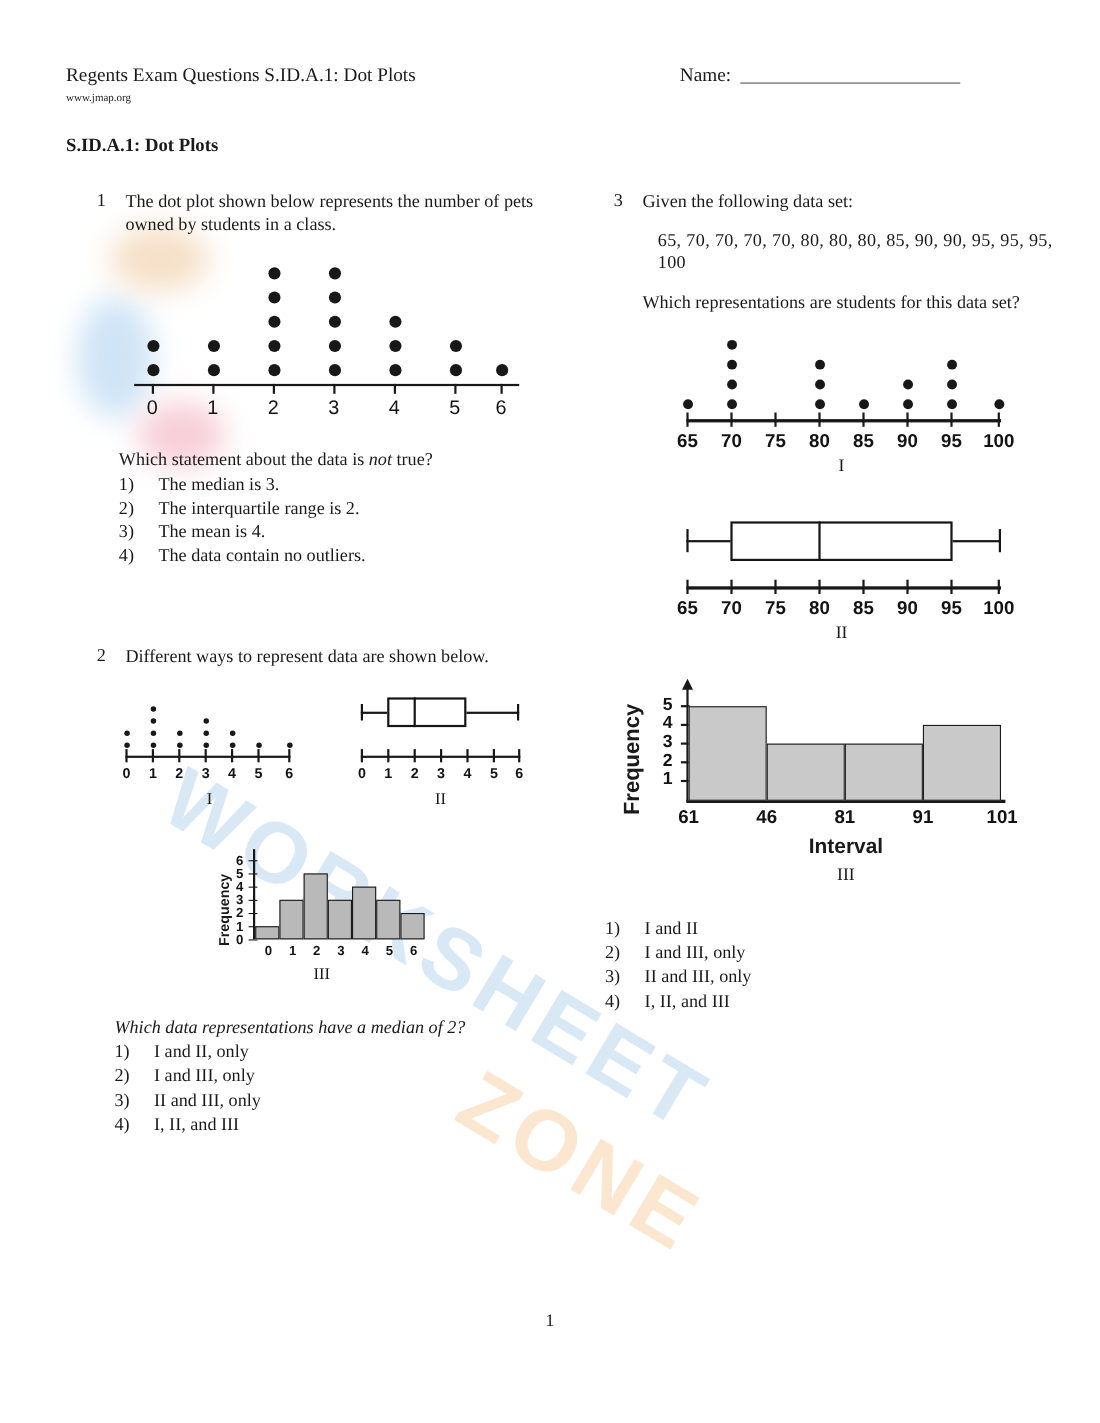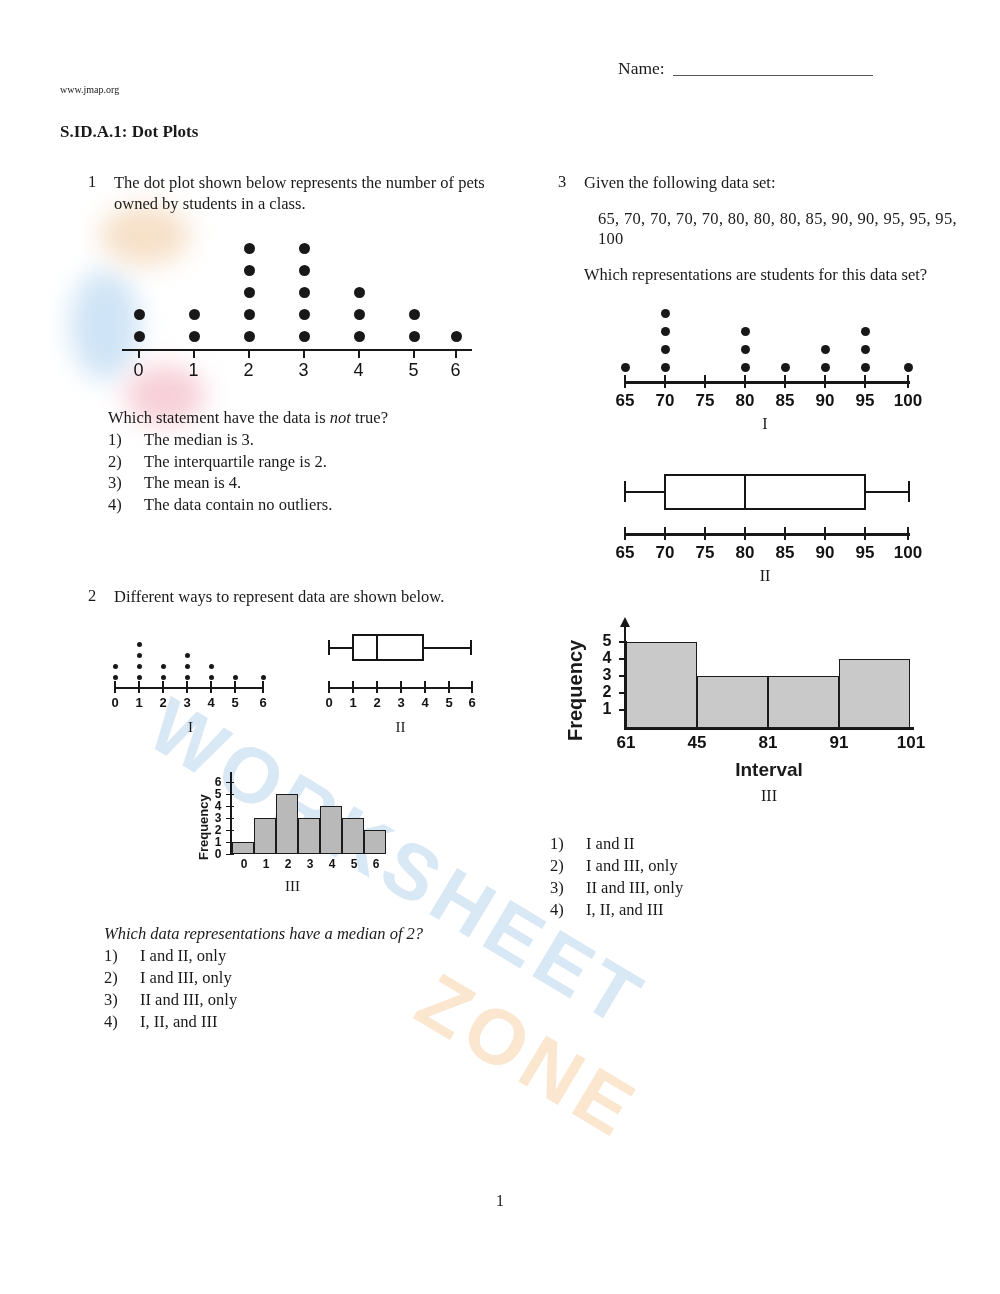--- a/index.html
+++ b/index.html
@@ -112,20 +112,21 @@
 <div class="watermark">
   <div class="wm-blob" style="left:-110px; top:-290px; width:70px; height:110px; background:#cfe4f6;"></div>
   <div class="wm-blob" style="left:-55px; top:-195px; width:80px; height:60px; background:#f7cfd8;"></div>
   <div class="wm-blob" style="left:-80px; top:-355px; width:90px; height:60px; background:#f6e0c8;"></div>
   <div class="wm-text wm-a">WORKSHEET</div>
   <div class="wm-text wm-b" style="top:395px; left:268px;">ZONE</div>
 </div>
 
 <div class="page">
 
+  <div class="hdr-left">Regents Exam Questions S.ID.A.1: Dot Plots</div>
   <div class="hdr-url">www.jmap.org</div>
   <div class="hdr-name">
     <span>Name:</span><span class="name-rule"></span>
   </div>
   <div class="doc-title">S.ID.A.1: Dot Plots</div>
 
   <div class="col-left">
 
     <div class="qblock">
       <div class="qnum">1</div>
@@ -175,21 +176,21 @@
           <div class="dot" style="left:231.5px; top:58px;  width:11px; height:11px;"></div>
 
           <div class="dot" style="left:286.5px; top:102px; width:11px; height:11px;"></div>
           <div class="dot" style="left:286.5px; top:80px;  width:11px; height:11px;"></div>
 
           <div class="dot" style="left:328.5px; top:102px; width:11px; height:11px;"></div>
         </div>
       </div>
 
       <div class="q-stem">
-        <span>Which statement have the data is </span><em>not</em><span> true?</span>
+        <span>Which statement about the data is </span><em>not</em><span> true?</span>
       </div>
       <div class="choices">
         <div class="choice">
           <span class="lbl">1)</span>
           <span class="val">The median is 3.</span>
         </div>
         <div class="choice">
           <span class="lbl">2)</span>
           <span class="val">The interquartile range is 2.</span>
         </div>
@@ -447,21 +448,21 @@
           <div class="ticklabel" style="left:38px; top:32px; width:18px; font-size:16px; font-weight:bold;">4</div>
           <div class="tickmark" style="left:59px; top:24px;  width:8px; height:1.8px;"></div>
           <div class="ticklabel" style="left:38px; top:15px; width:18px; font-size:16px; font-weight:bold;">5</div>
 
           <div class="bar" style="left:66px;  top:25px; width:71px; height:86px; background:#c9c9c9;"></div>
           <div class="bar" style="left:137px; top:59px; width:71px; height:52px; background:#c9c9c9;"></div>
           <div class="bar" style="left:208px; top:59px; width:71px; height:52px; background:#c9c9c9;"></div>
           <div class="bar" style="left:279px; top:42px; width:71px; height:69px; background:#c9c9c9;"></div>
 
           <div class="ticklabel" style="left:48px;  top:116px; width:36px; font-size:17px; font-weight:bold;">61</div>
-          <div class="ticklabel" style="left:119px; top:116px; width:36px; font-size:17px; font-weight:bold;">45</div>
+          <div class="ticklabel" style="left:119px; top:116px; width:36px; font-size:17px; font-weight:bold;">46</div>
           <div class="ticklabel" style="left:190px; top:116px; width:36px; font-size:17px; font-weight:bold;">81</div>
           <div class="ticklabel" style="left:261px; top:116px; width:36px; font-size:17px; font-weight:bold;">91</div>
           <div class="ticklabel" style="left:330px; top:116px; width:42px; font-size:17px; font-weight:bold;">101</div>
 
           <div class="axis-lbl" style="left:64px; top:142px; width:290px; font-size:19px;">Interval</div>
           <div class="fig-cap" style="position:absolute; left:64px; top:170px; width:290px; font-size:16px;">III</div>
         </div>
       </div>
 
       <div class="choices" style="margin-left:20px; margin-top:16px;">

